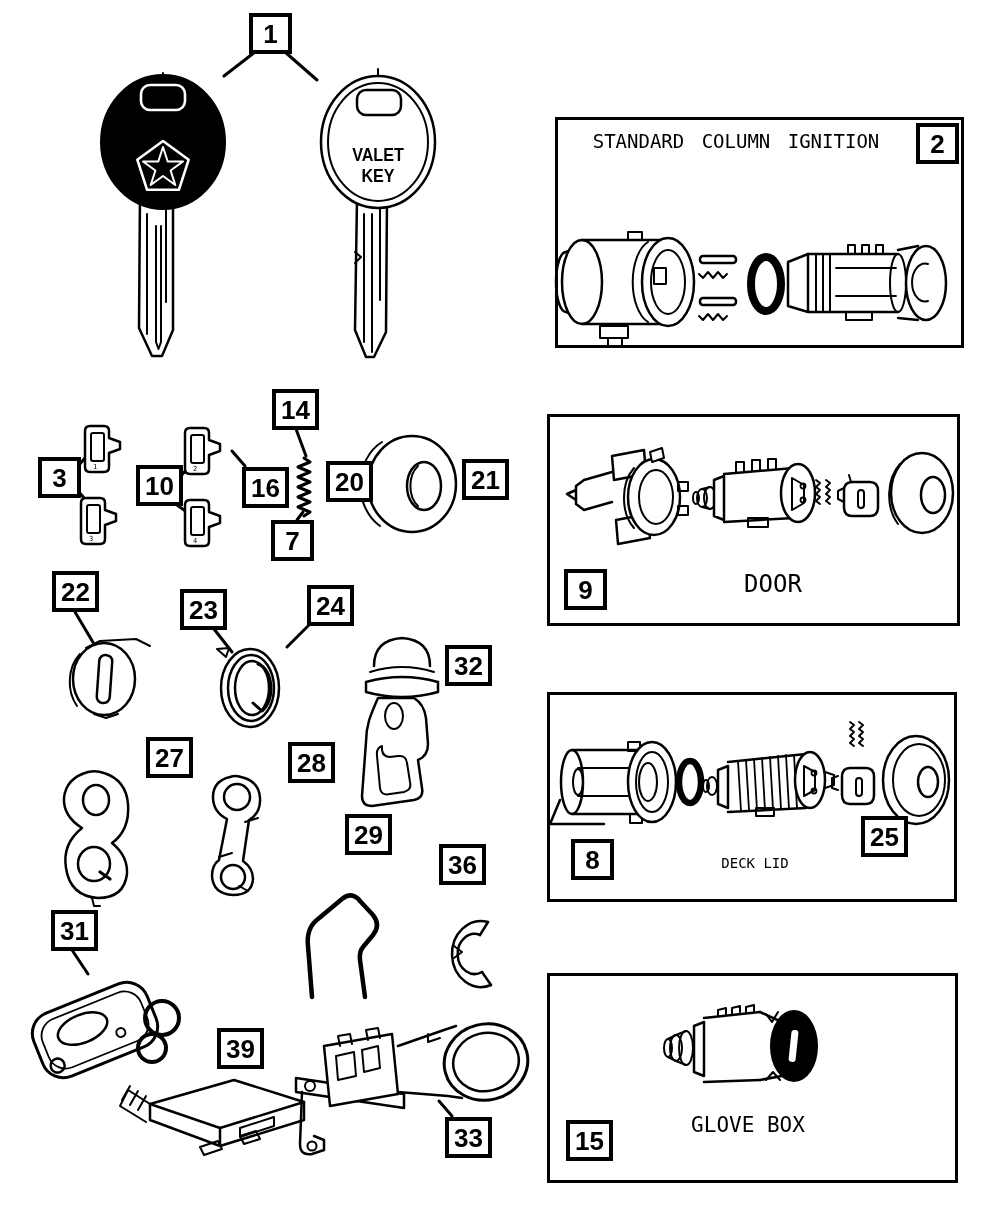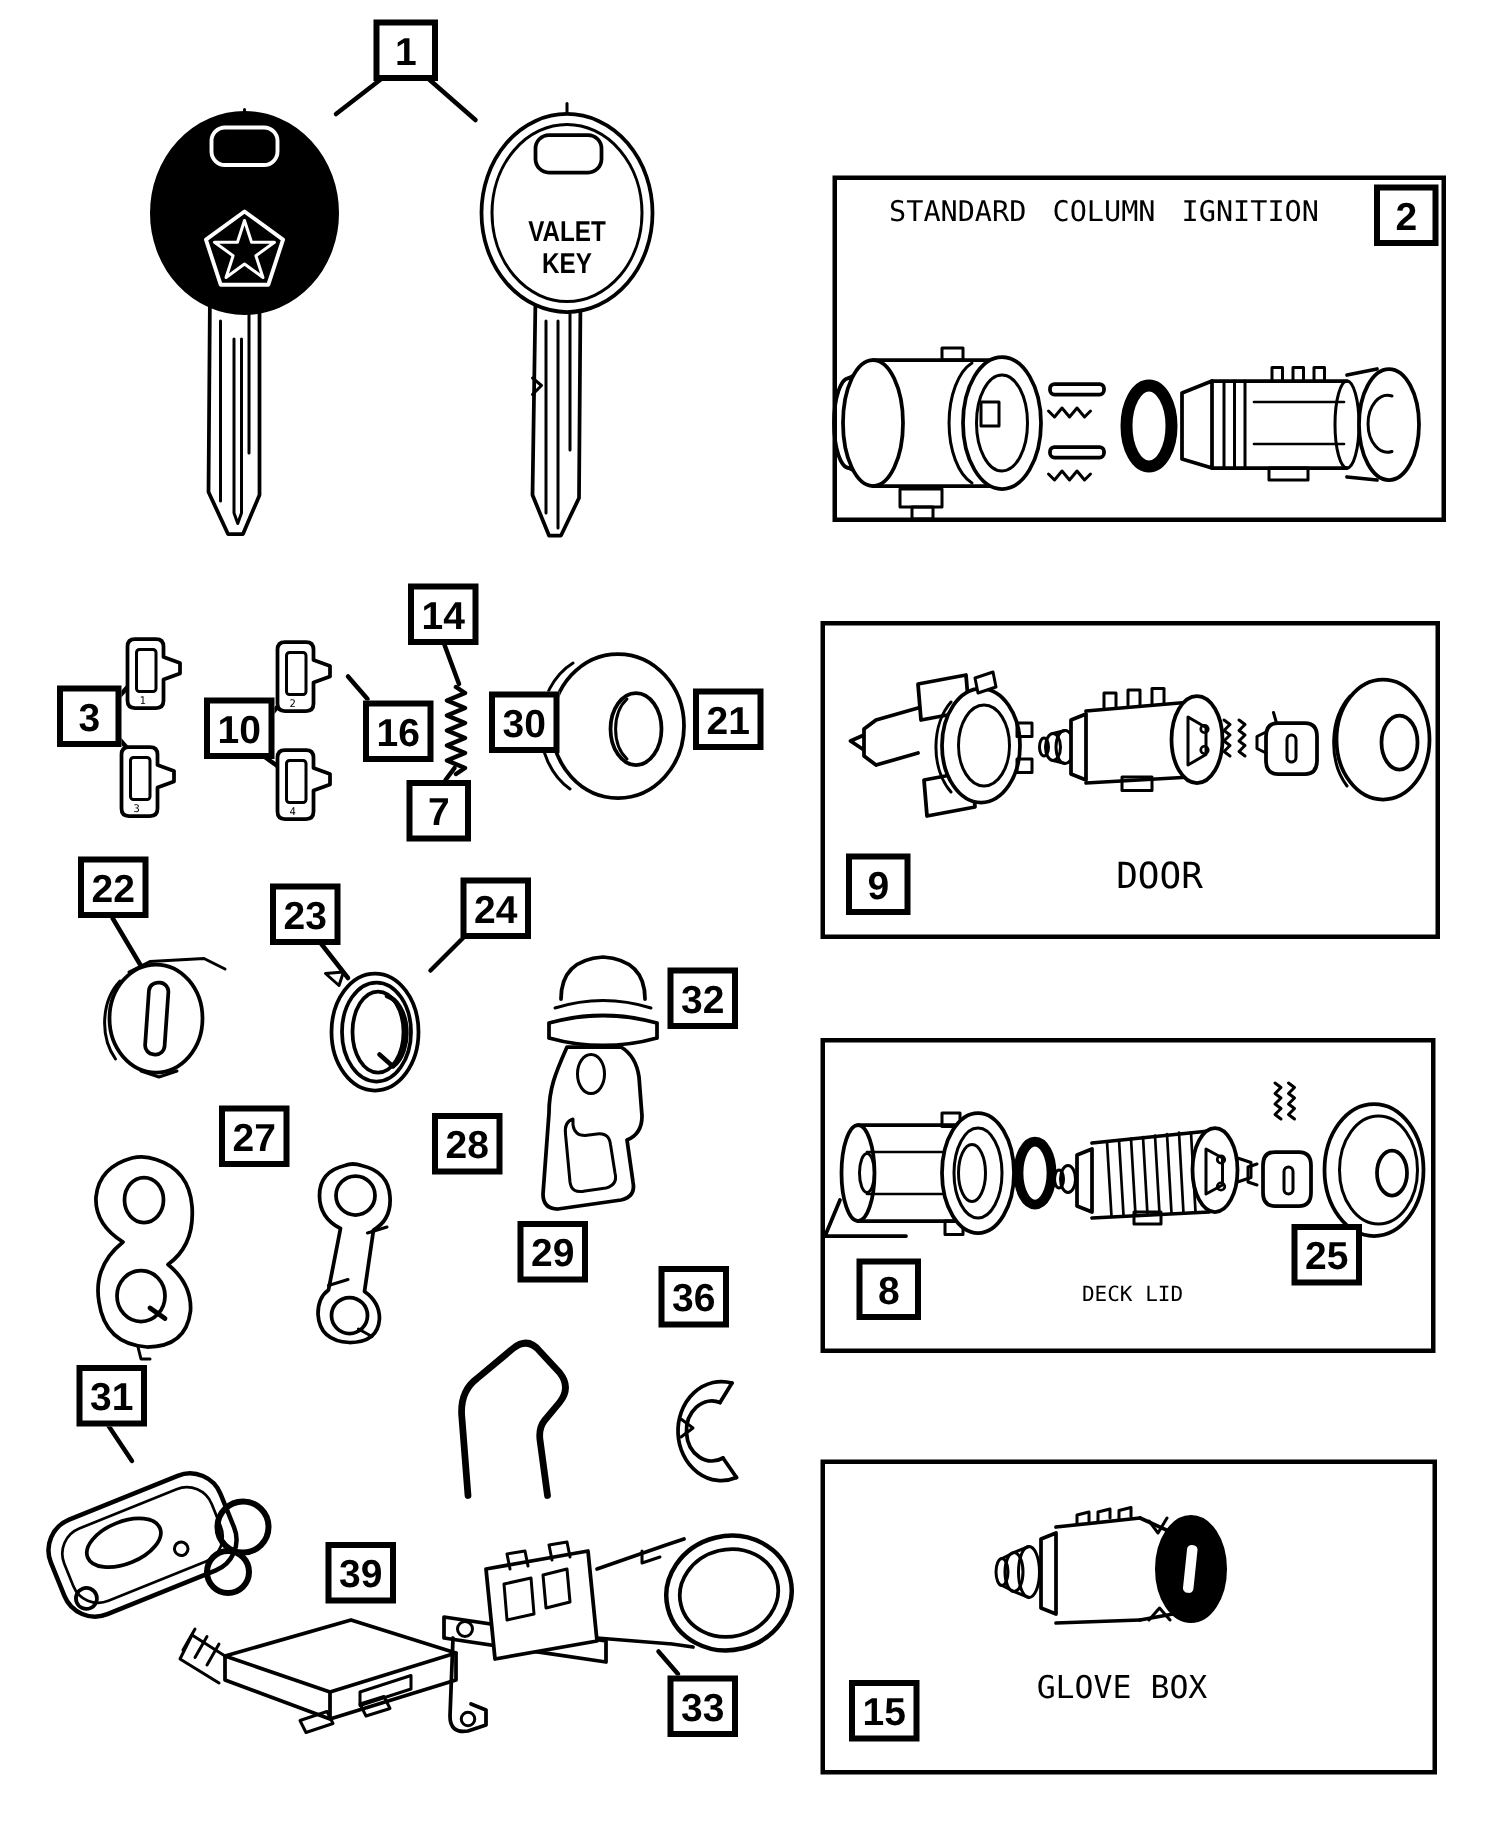--- a/index.html
+++ b/index.html
@@ -318,21 +318,21 @@
     <span>KEY</span>
   </div>
 
   <div class="callout" style="left:249px;top:13px">1</div>
   <div class="callout" style="left:916px;top:123px">2</div>
   <div class="callout" style="left:38px;top:457px">3</div>
   <div class="callout" style="left:136px;top:465px">10</div>
   <div class="callout" style="left:272px;top:389px">14</div>
   <div class="callout" style="left:242px;top:467px">16</div>
   <div class="callout" style="left:271px;top:520px">7</div>
-  <div class="callout" style="left:326px;top:461px">30</div>
+  <div class="callout" style="left:326px;top:461px">20</div>
   <div class="callout" style="left:462px;top:459px">21</div>
   <div class="callout" style="left:52px;top:571px">22</div>
   <div class="callout" style="left:180px;top:589px">23</div>
   <div class="callout" style="left:307px;top:585px">24</div>
   <div class="callout" style="left:445px;top:645px">32</div>
   <div class="callout" style="left:146px;top:737px">27</div>
   <div class="callout" style="left:288px;top:742px">28</div>
   <div class="callout" style="left:345px;top:814px">29</div>
   <div class="callout" style="left:439px;top:844px">36</div>
   <div class="callout" style="left:51px;top:910px">31</div>

